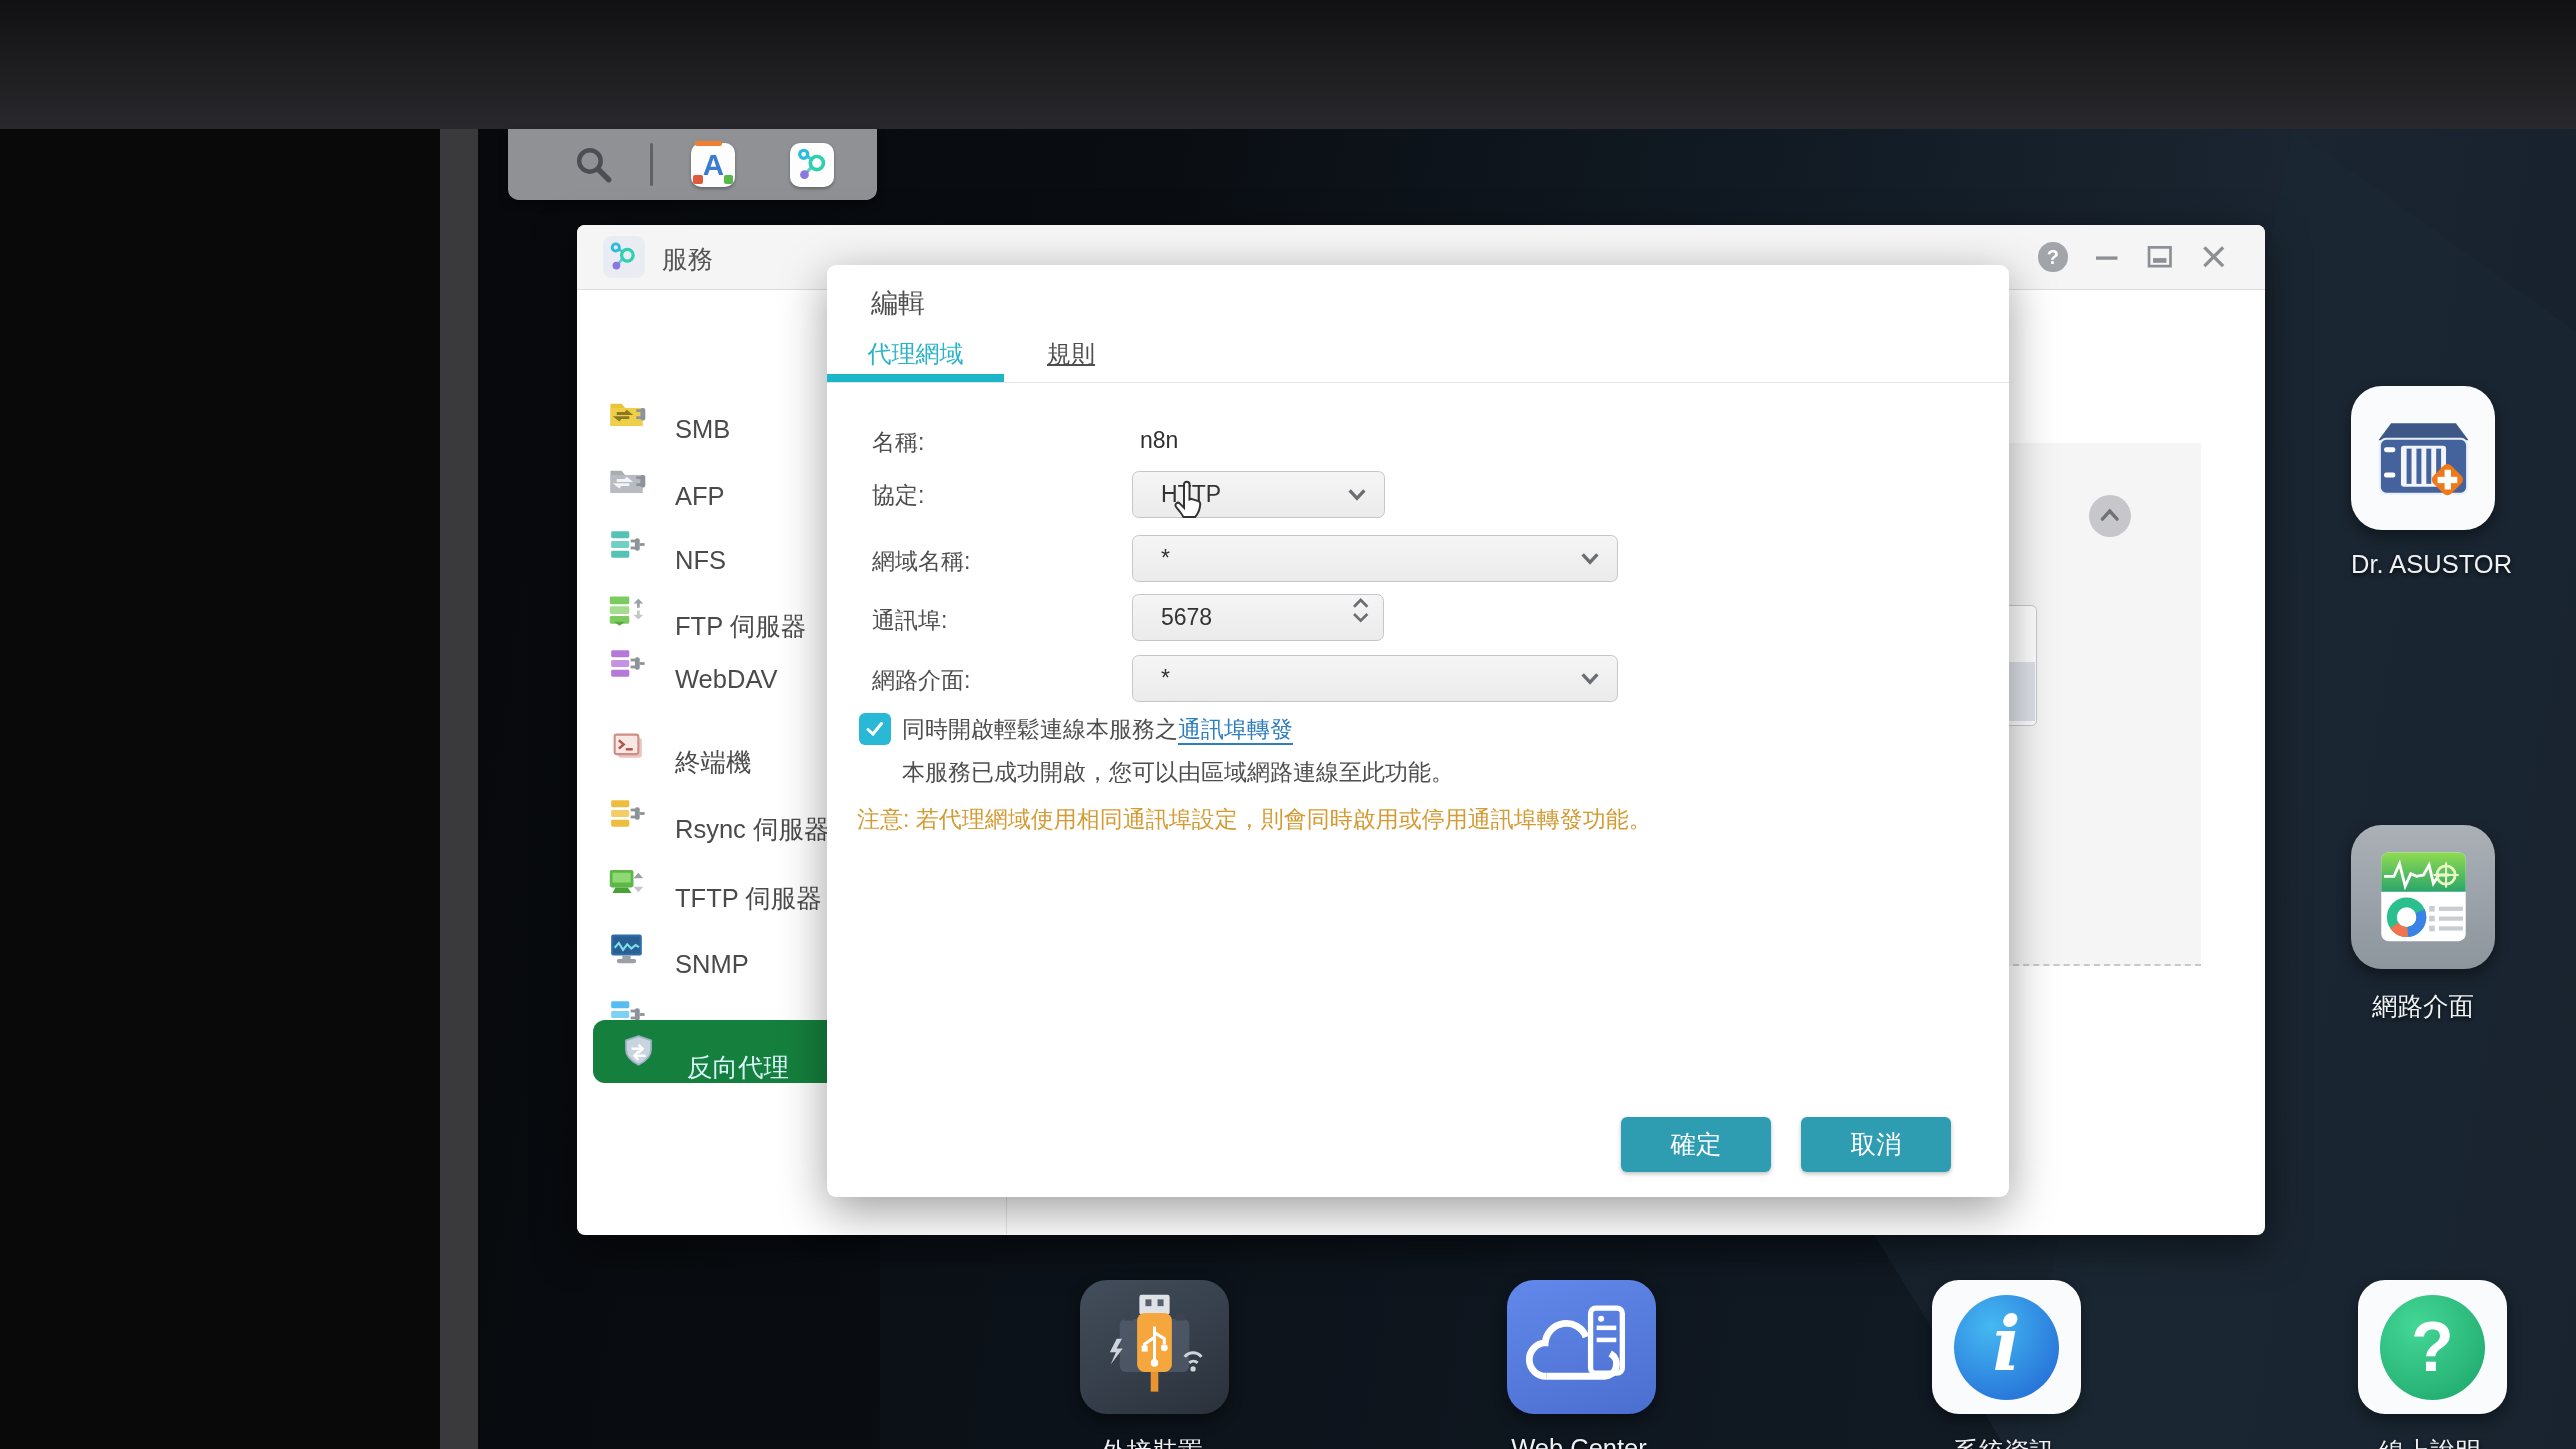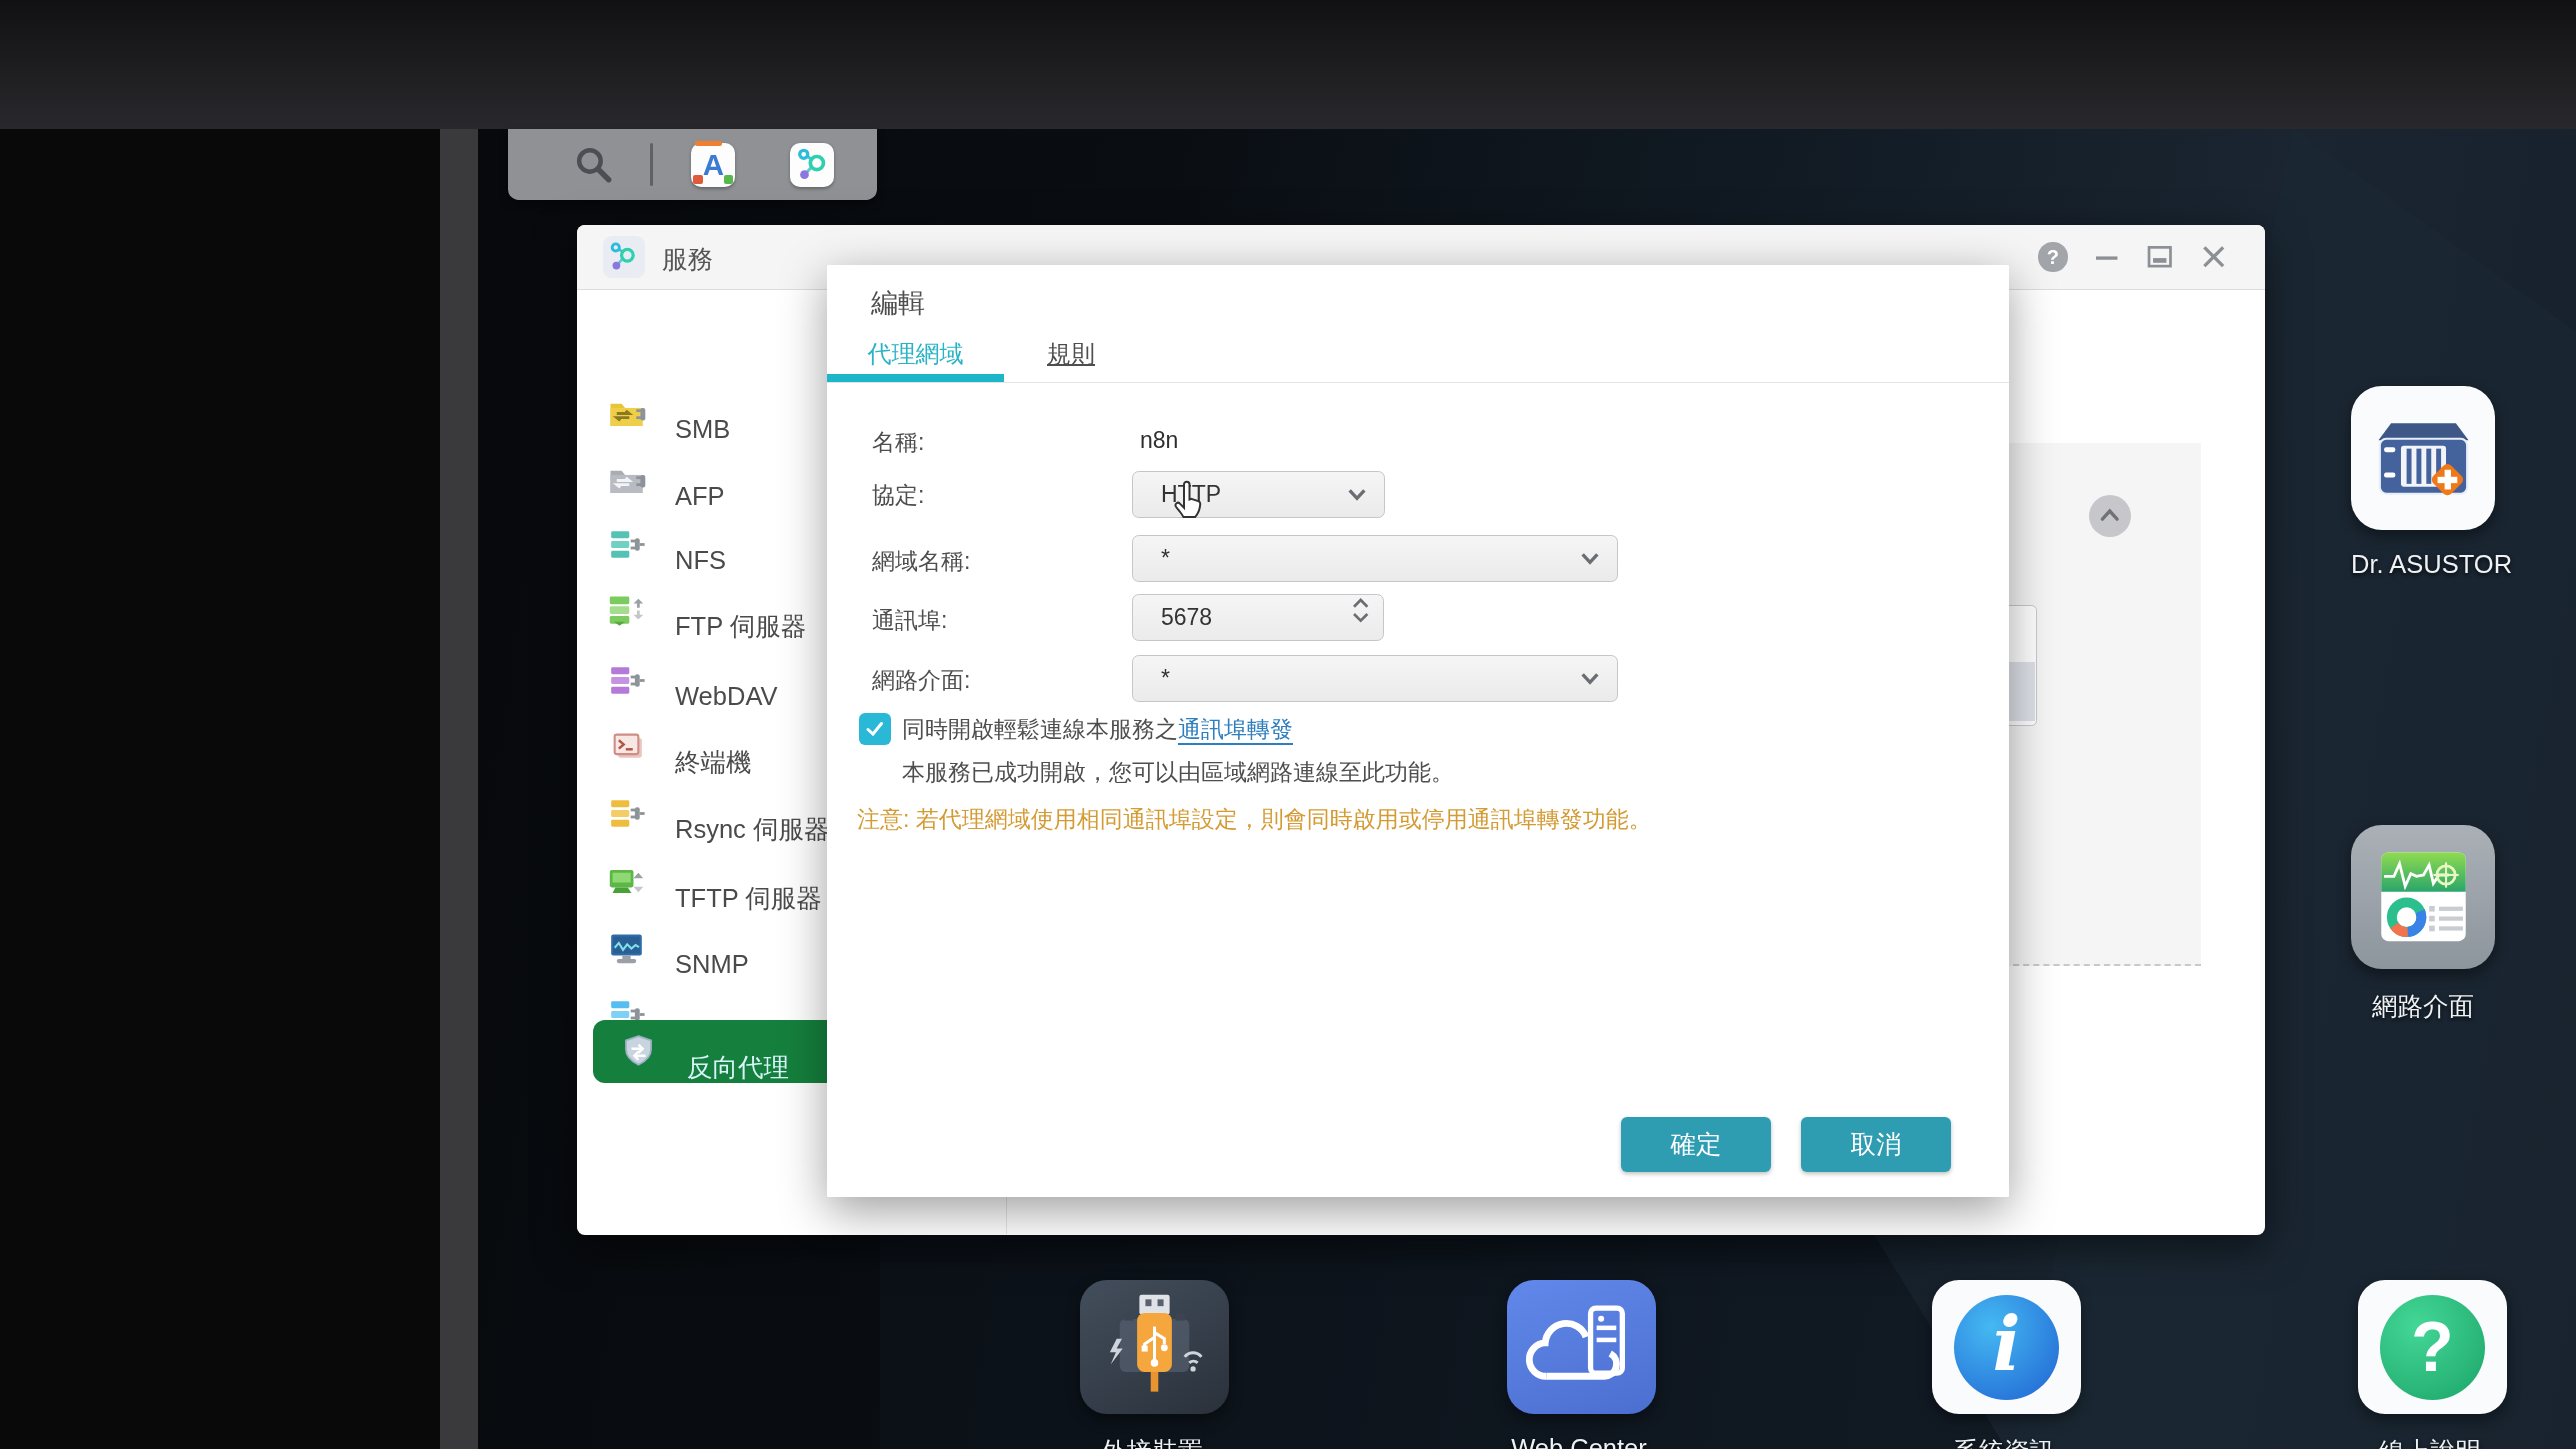--- a/index.html
+++ b/index.html
@@ -31,21 +31,21 @@
   .sd-item .ic{position:absolute;left:29.5px;width:39px;height:39px;}
   .sd-item .lb{position:absolute;left:98px;font-size:25.5px;color:#4a4a4a;white-space:nowrap;margin-top:32px;}
   .sd-pill{position:absolute;left:16px;width:400px;height:63px;background:#15803d;border-radius:12px;}
   .sd-pill .lb{color:#d9f4fb;}
   
   .panel{left:1234px;top:218px;width:390px;height:521px;background:#f5f5f6;border-bottom:2.7px dashed #c9c9cb;}
   .up-circle{left:1512px;top:270px;width:42px;height:42px;border-radius:50%;background:#c7c7cb;display:flex;align-items:center;justify-content:center;}
   .ghost-input{left:1406px;top:380px;width:52px;height:119px;background:#fff;border:1.3px solid #c9c9cc;border-radius:5.4px;}
   .ghost-low{left:1407px;top:437px;width:51px;height:59px;background:#dfe2e9;}
   
-  .dialog{left:827px;top:265px;width:1182px;height:932px;background:#fff;border-radius:1px;
+  .dialog{left:827px;top:265px;width:1182px;height:932px;background:#fff;border-radius:9px;
           box-shadow:0 13.4px 47px rgba(0,0,0,.38);}
   .dlg-title{left:44px;top:20px;font-size:27px;color:#4e4e4e;}
   .tab{position:absolute;top:67px;height:43px;font-size:24px;display:flex;align-items:center;justify-content:center;}
   .tab.active{color:#2ab3c6;}
   .tab.idle{color:#4e4e4e;text-decoration:underline;}
   .tab-underline{left:0;top:109px;width:177px;height:9.4px;background:#1db6c8;}
   .tab-divider{left:0;top:117px;width:1182px;height:1.3px;background:#e4e4e6;}
   .f-label{position:absolute;left:45px;font-size:23px;color:#4e4e4e;}
   .f-value{position:absolute;left:313px;font-size:23px;color:#2f2f2f;}
   .dd{position:absolute;left:305px;height:47px;background:linear-gradient(#f5f5f5,#ebebeb);
@@ -184,21 +184,21 @@
       <svg class="ic" viewBox="0 0 56 56">
           <rect x="4" y="8" width="28" height="11" rx="2" fill="#7ccb5e"></rect>
           <rect x="4" y="22" width="28" height="11" rx="2" fill="#a4dd8d"></rect>
           <rect x="4" y="36" width="28" height="11" rx="2" fill="#7ccb5e"></rect>
           <path d="M10 44 l8 6 8-6 z" fill="#5aa843"></path>
           <path d="M38 18 l7-7 7 7 h-5 v6 h-4 v-6 z" fill="#9aa0a6"></path>
           <path d="M52 34 l-7 7 -7-7 h5 v-6 h4 v6 z" fill="#c3c7cc"></path>
         </svg>
       <span class="lb">FTP 伺服器</span>
     </div>
-    <div class="sd-item" style="top:357px;padding-left:21px;">
+    <div class="sd-item" style="top:340px;padding-left:21px;">
       <svg class="ic" viewBox="0 0 56 56">
           <rect x="6" y="9" width="26" height="10" rx="2" fill="#b57ad7"></rect>
           <rect x="6" y="23" width="26" height="10" rx="2" fill="#c693e2"></rect>
           <rect x="6" y="37" width="26" height="10" rx="2" fill="#b57ad7"></rect>
           <rect x="40" y="19" width="7" height="18" rx="3" fill="#8d9399"></rect>
           <rect x="34" y="21" width="7" height="4" fill="#8d9399"></rect>
           <rect x="34" y="31" width="7" height="4" fill="#8d9399"></rect>
           <rect x="47" y="26" width="7" height="4" fill="#8d9399"></rect>
         </svg>
       <span class="lb">WebDAV</span>

